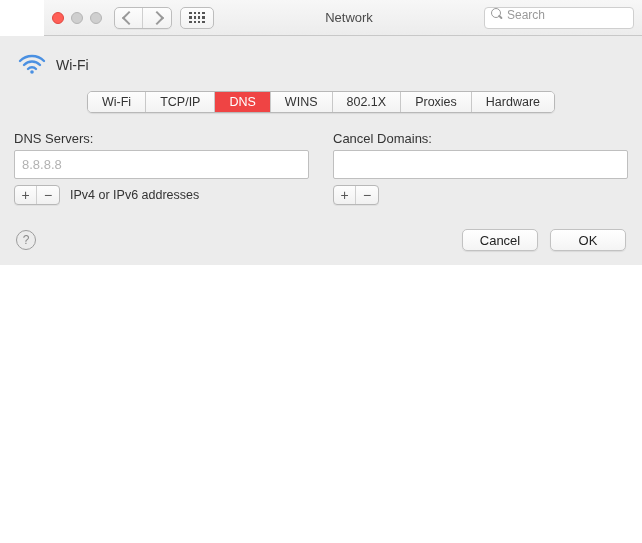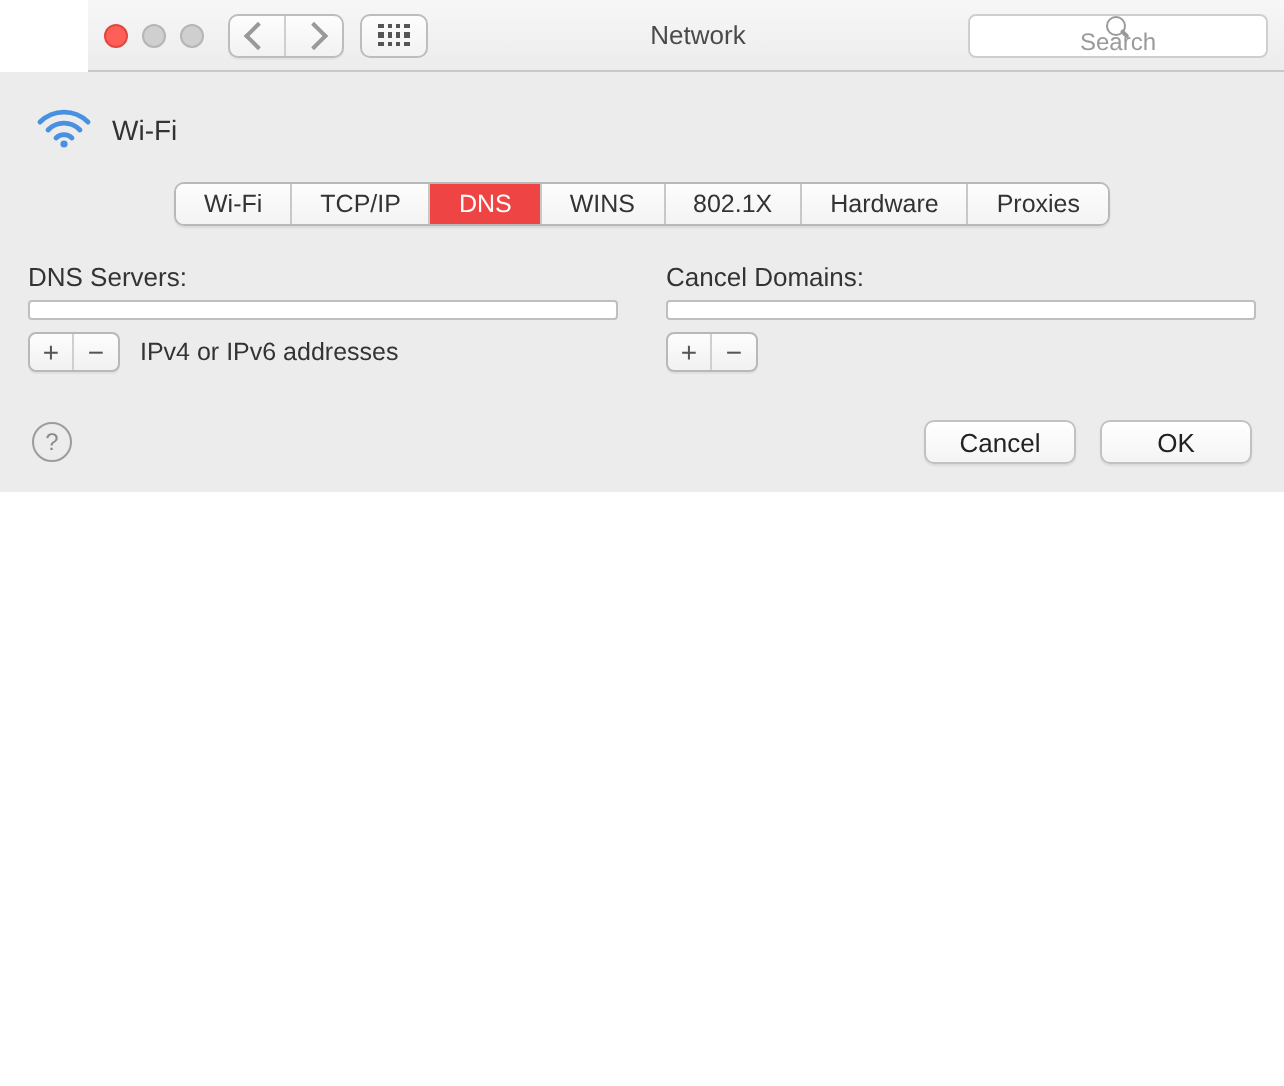--- a/index.html
+++ b/index.html
@@ -56,26 +56,25 @@
     grid-template-columns: repeat(4, 2.5px);
     grid-template-rows: repeat(3, 2.5px);
     gap:1.8px;
   }
   .grid-icon span { background:#555; width:2.5px; height:2.5px;}
   .title-wrap { flex:1; text-align:center; color:#4a4a4a; font-size:13px; }
   .searchbox {
     width:150px; height:22px;
     border:1px solid #cfcfcf; border-radius:4px;
     background:#fff;
-    display:flex; align-items:center;
+    display:flex; align-items:flex-start;
     padding:0 6px;
     color:#9a9a9a;
     gap:4px;
     font-size:12px;
-    flex-direction:column;
   }
   .search-icon {
     width:12px; height:12px; position:relative;
   }
   .search-icon::before {
     content:""; position:absolute; width:8px; height:8px;
     border:1.3px solid #9a9a9a; border-radius:50%; left:0; top:0;
   }
   .search-icon::after {
     content:""; position:absolute; width:5px; height:1.5px;
@@ -240,30 +239,31 @@
     <span class="iface-label">Wi-Fi</span>
   </div>
 
   <div class="tabbar">
     <div class="tabs" id="tabs-container">
         <div class="tab">Wi-Fi</div>
         <div class="tab">TCP/IP</div>
         <div class="tab active">DNS</div>
         <div class="tab">WINS</div>
         <div class="tab">802.1X</div>
+        <div class="tab">Proxies</div>
         <div class="tab">Hardware</div>
-        <div class="tab">Proxies</div>
       </div>
   </div>
 
   <div class="cols">
 
     <div class="col">
       <div class="col-label">DNS Servers:</div>
       <div class="listbox" id="dns-listbox">
+          <div class="list-item">8.8.8.8</div>
         </div>
       <div class="below-row">
         <div class="smallseg">
           <div class="sb">+</div>
           <div class="sb">−</div>
         </div>
         <span class="hint">IPv4 or IPv6 addresses</span>
       </div>
     </div>
 

